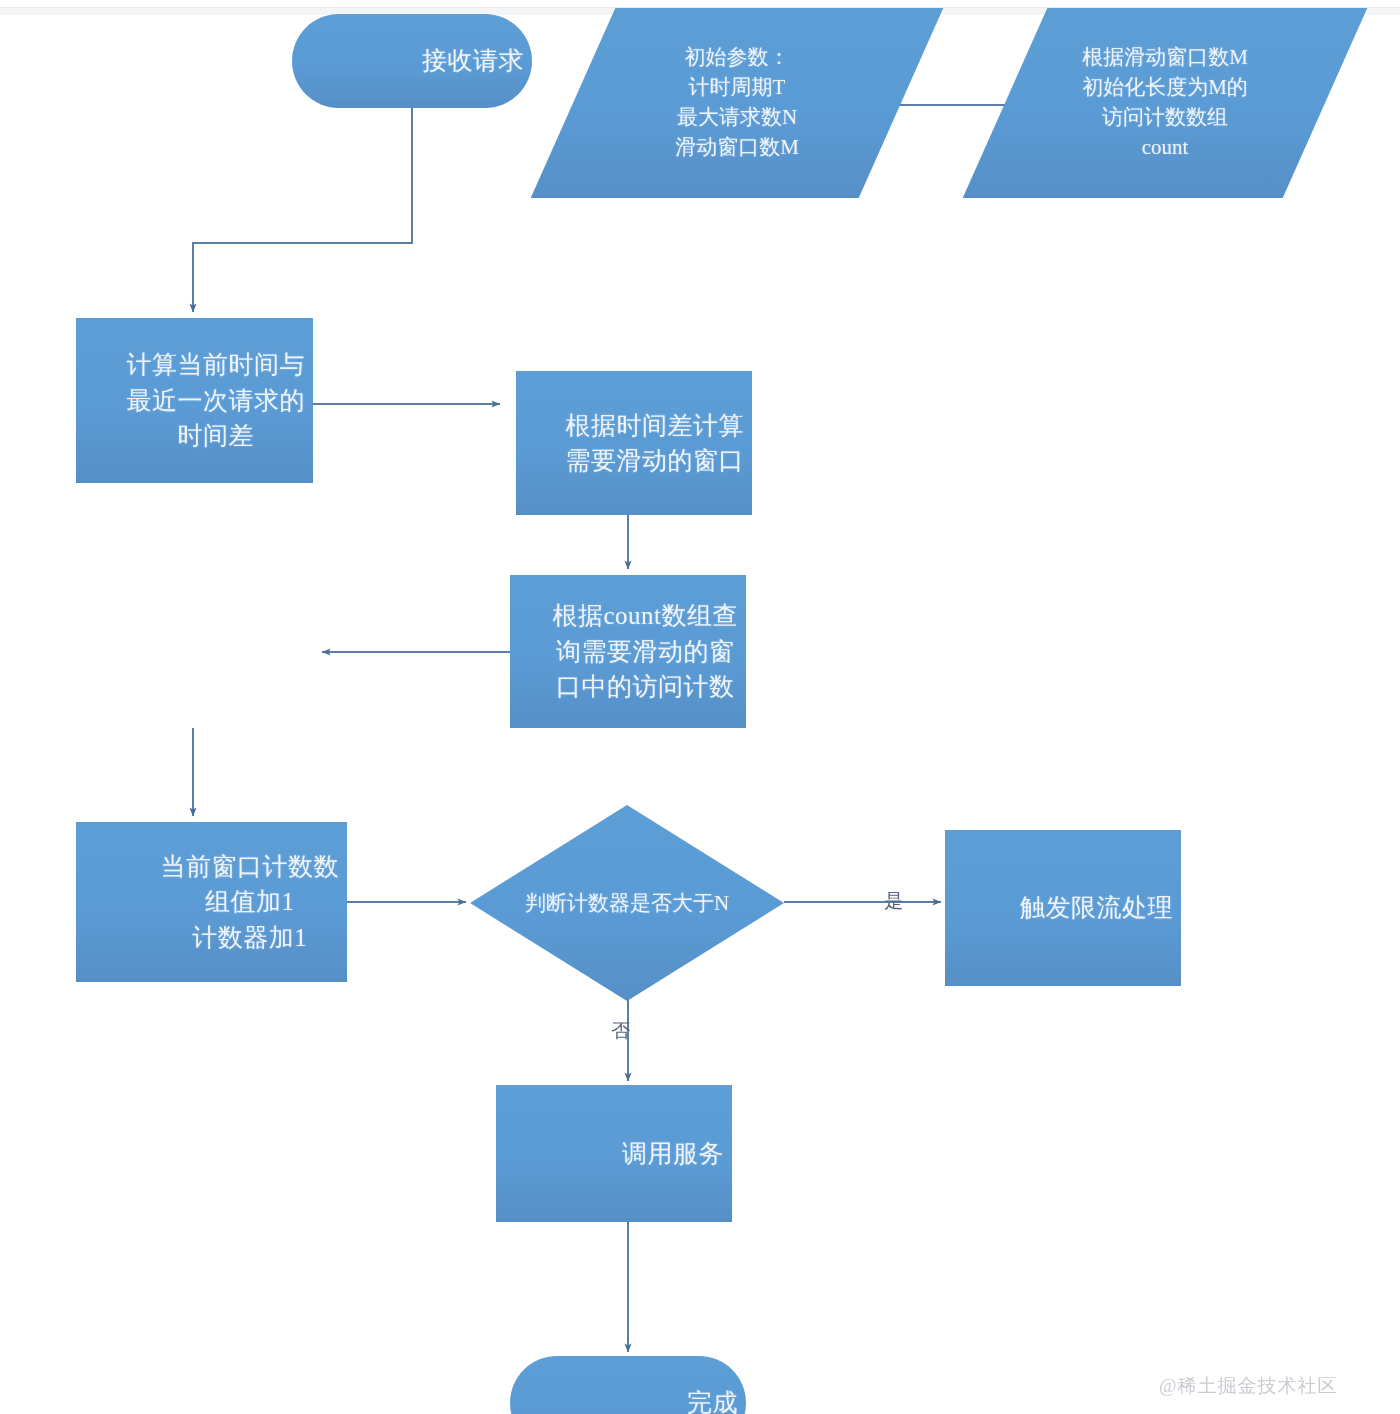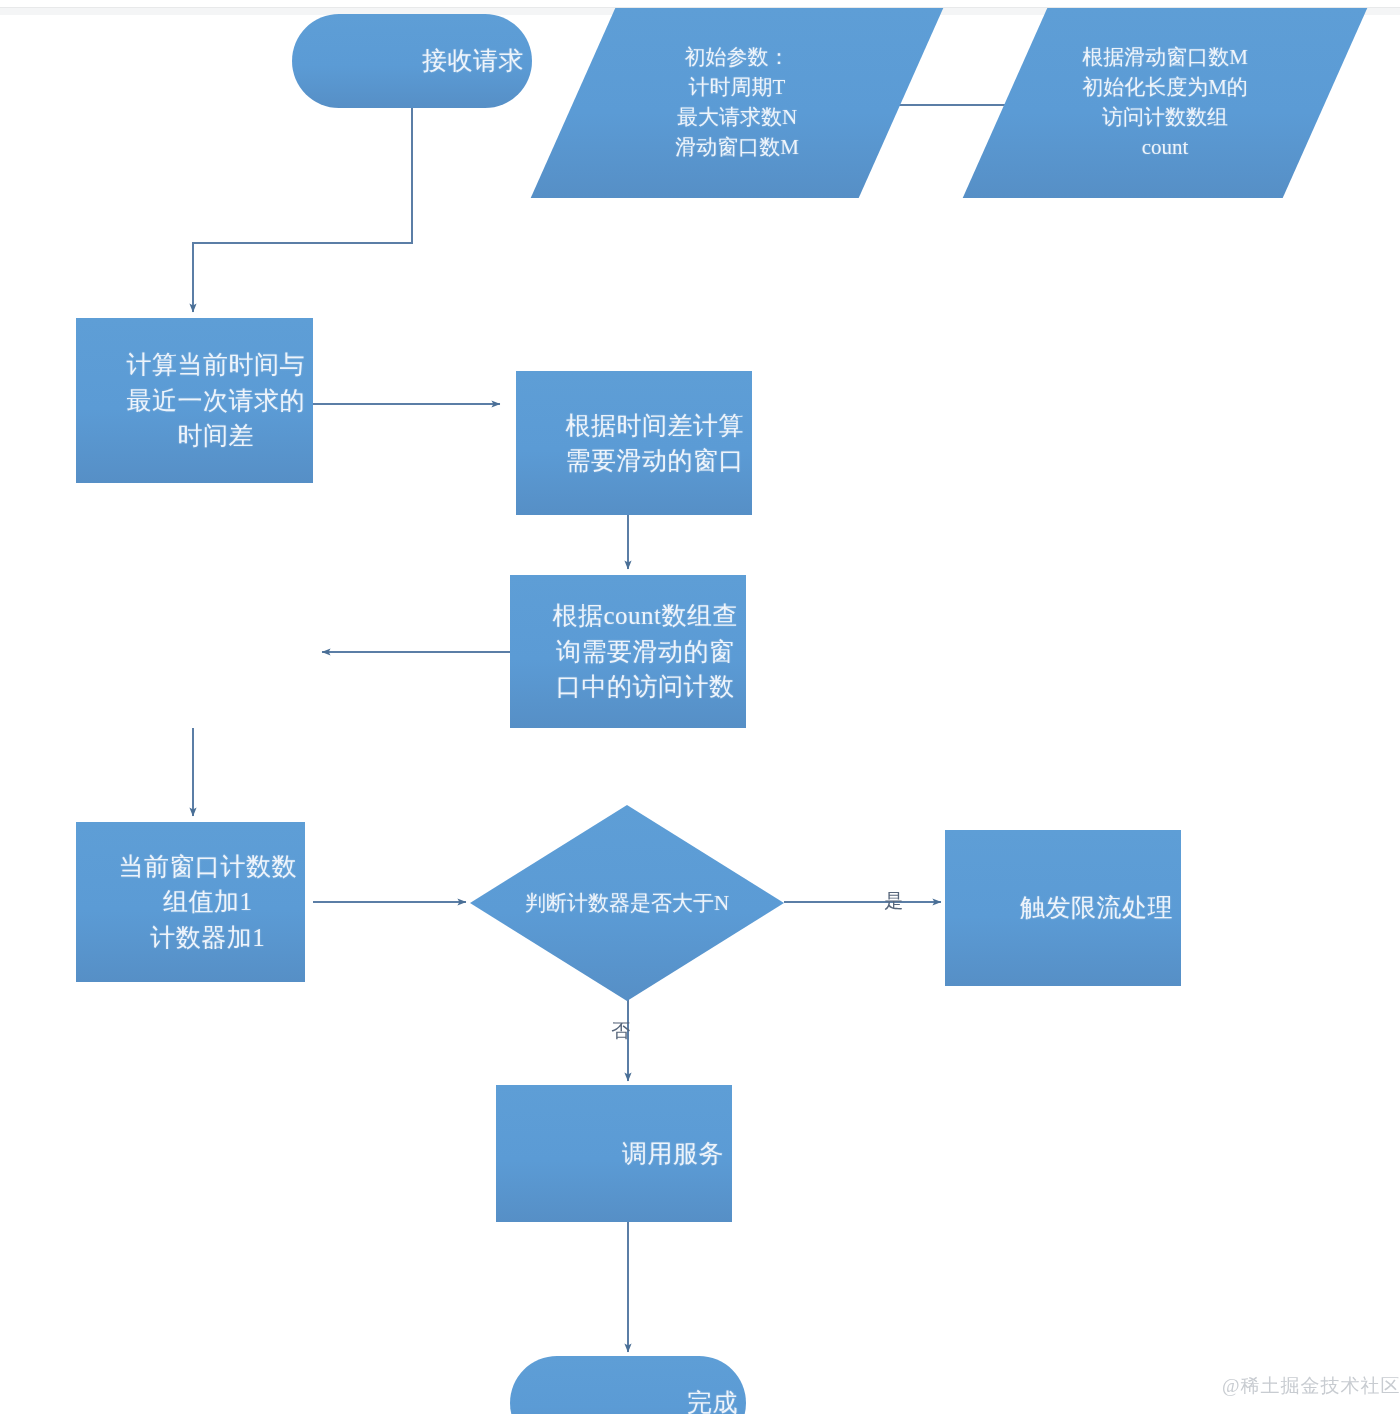--- a/index.html
+++ b/index.html
@@ -201,21 +201,21 @@
 需要滑动的窗口</span>
   </div>
 
 
   <div class="node shape-rect" style="left:510px; top:575px; width:236px; height:153px;">
     <span class="label">根据count数组查
 询需要滑动的窗
 口中的访问计数</span>
   </div>
 
-  <div class="node shape-rect" style="left:76px; top:822px; width:229px; height:160px;">
+  <div class="node shape-rect" style="left:76px; top:822px; width:271px; height:160px;">
     <span class="label">当前窗口计数数
 组值加1
 计数器加1</span>
   </div>
 
   <div class="shape-diamond-wrap" style="left:470px; top:805px; width:314px; height:196px;">
     <div class="shape-diamond-bg"></div>
     <div class="label">判断计数器是否大于N</div>
   </div>
 
@@ -227,15 +227,15 @@
     <span class="label">调用服务</span>
   </div>
 
   <div class="node shape-stadium" style="left:510px; top:1356px; width:236px; height:94px;">
     <span class="label">完成</span>
   </div>
 
   <div class="edge-label" style="left:878px; top:888px; width:32px;">是</div>
   <div class="edge-label" style="left:605px; top:1018px; width:32px;">否</div>
 
-  <div class="watermark" style="left:1222px; top:1373px;">@稀土掘金技术社区</div>
+  <div class="watermark" style="left:1159px; top:1373px;">@稀土掘金技术社区</div>
 
 </div>
 
 </body></html>

